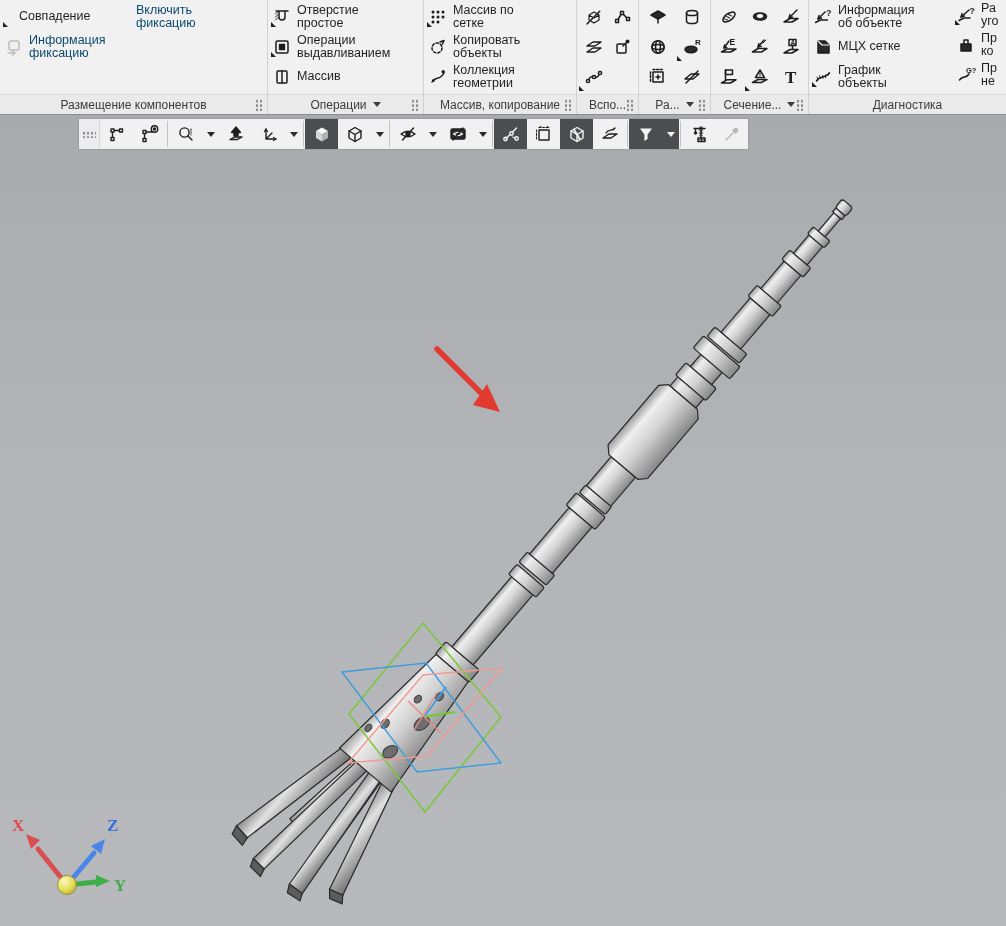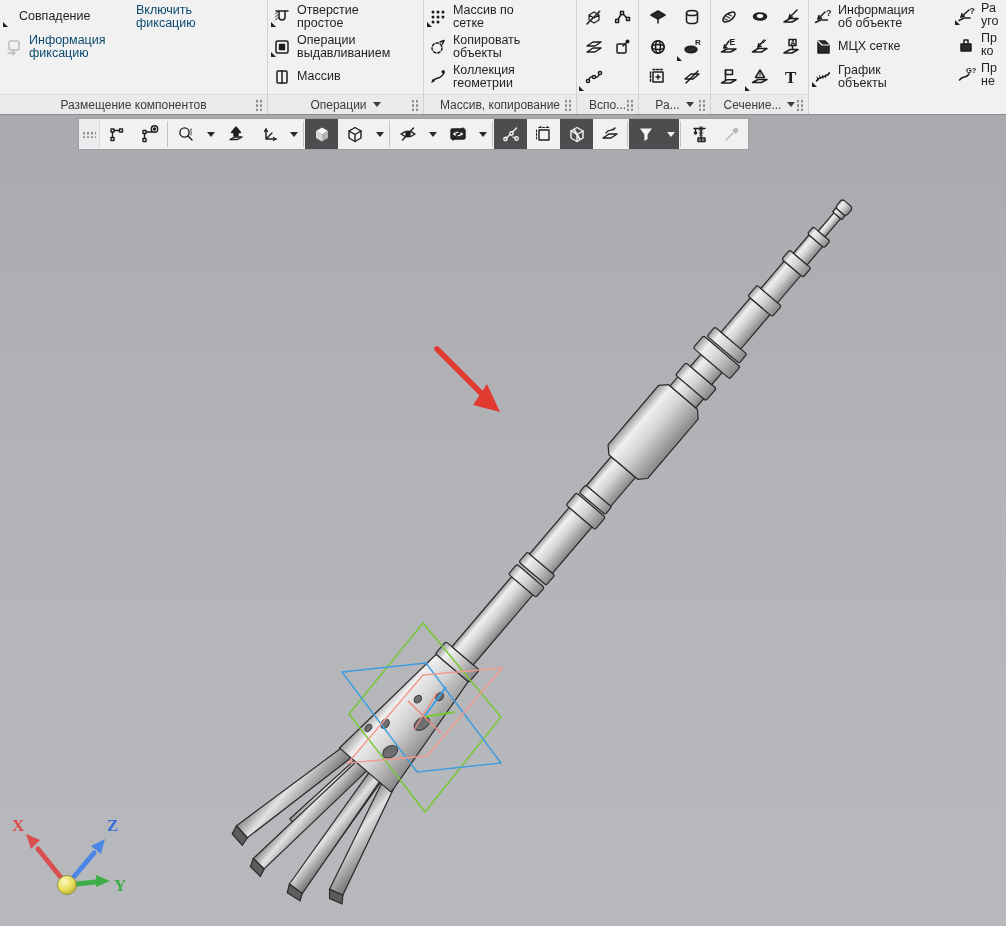--- a/index.html
+++ b/index.html
@@ -438,20 +438,23 @@
             <svg class="ric" width="20" height="20" viewBox="0 0 20 20">
               <path d="M3.5 15 C7 10 10 14 13 9"></path>
               <text x="10" y="8" font-size="7.5" font-weight="bold" fill="#1c1c1e">G?</text>
             </svg>
           </span>
           <span class="rlabel">Пр
 не</span>
         </button>
       </div>
     </div>
+    <div class="gfoot">
+      <span class="gtitle">Диагностика</span>
+    </div>
   </div>
 </div>
 
 <div class="qbar">
   <div class="qhandle">
       <span class="dots"></span>
     </div>
 
   <button class="qbtn">
     <svg class="qic" width="20" height="20" viewBox="0 0 20 20">

